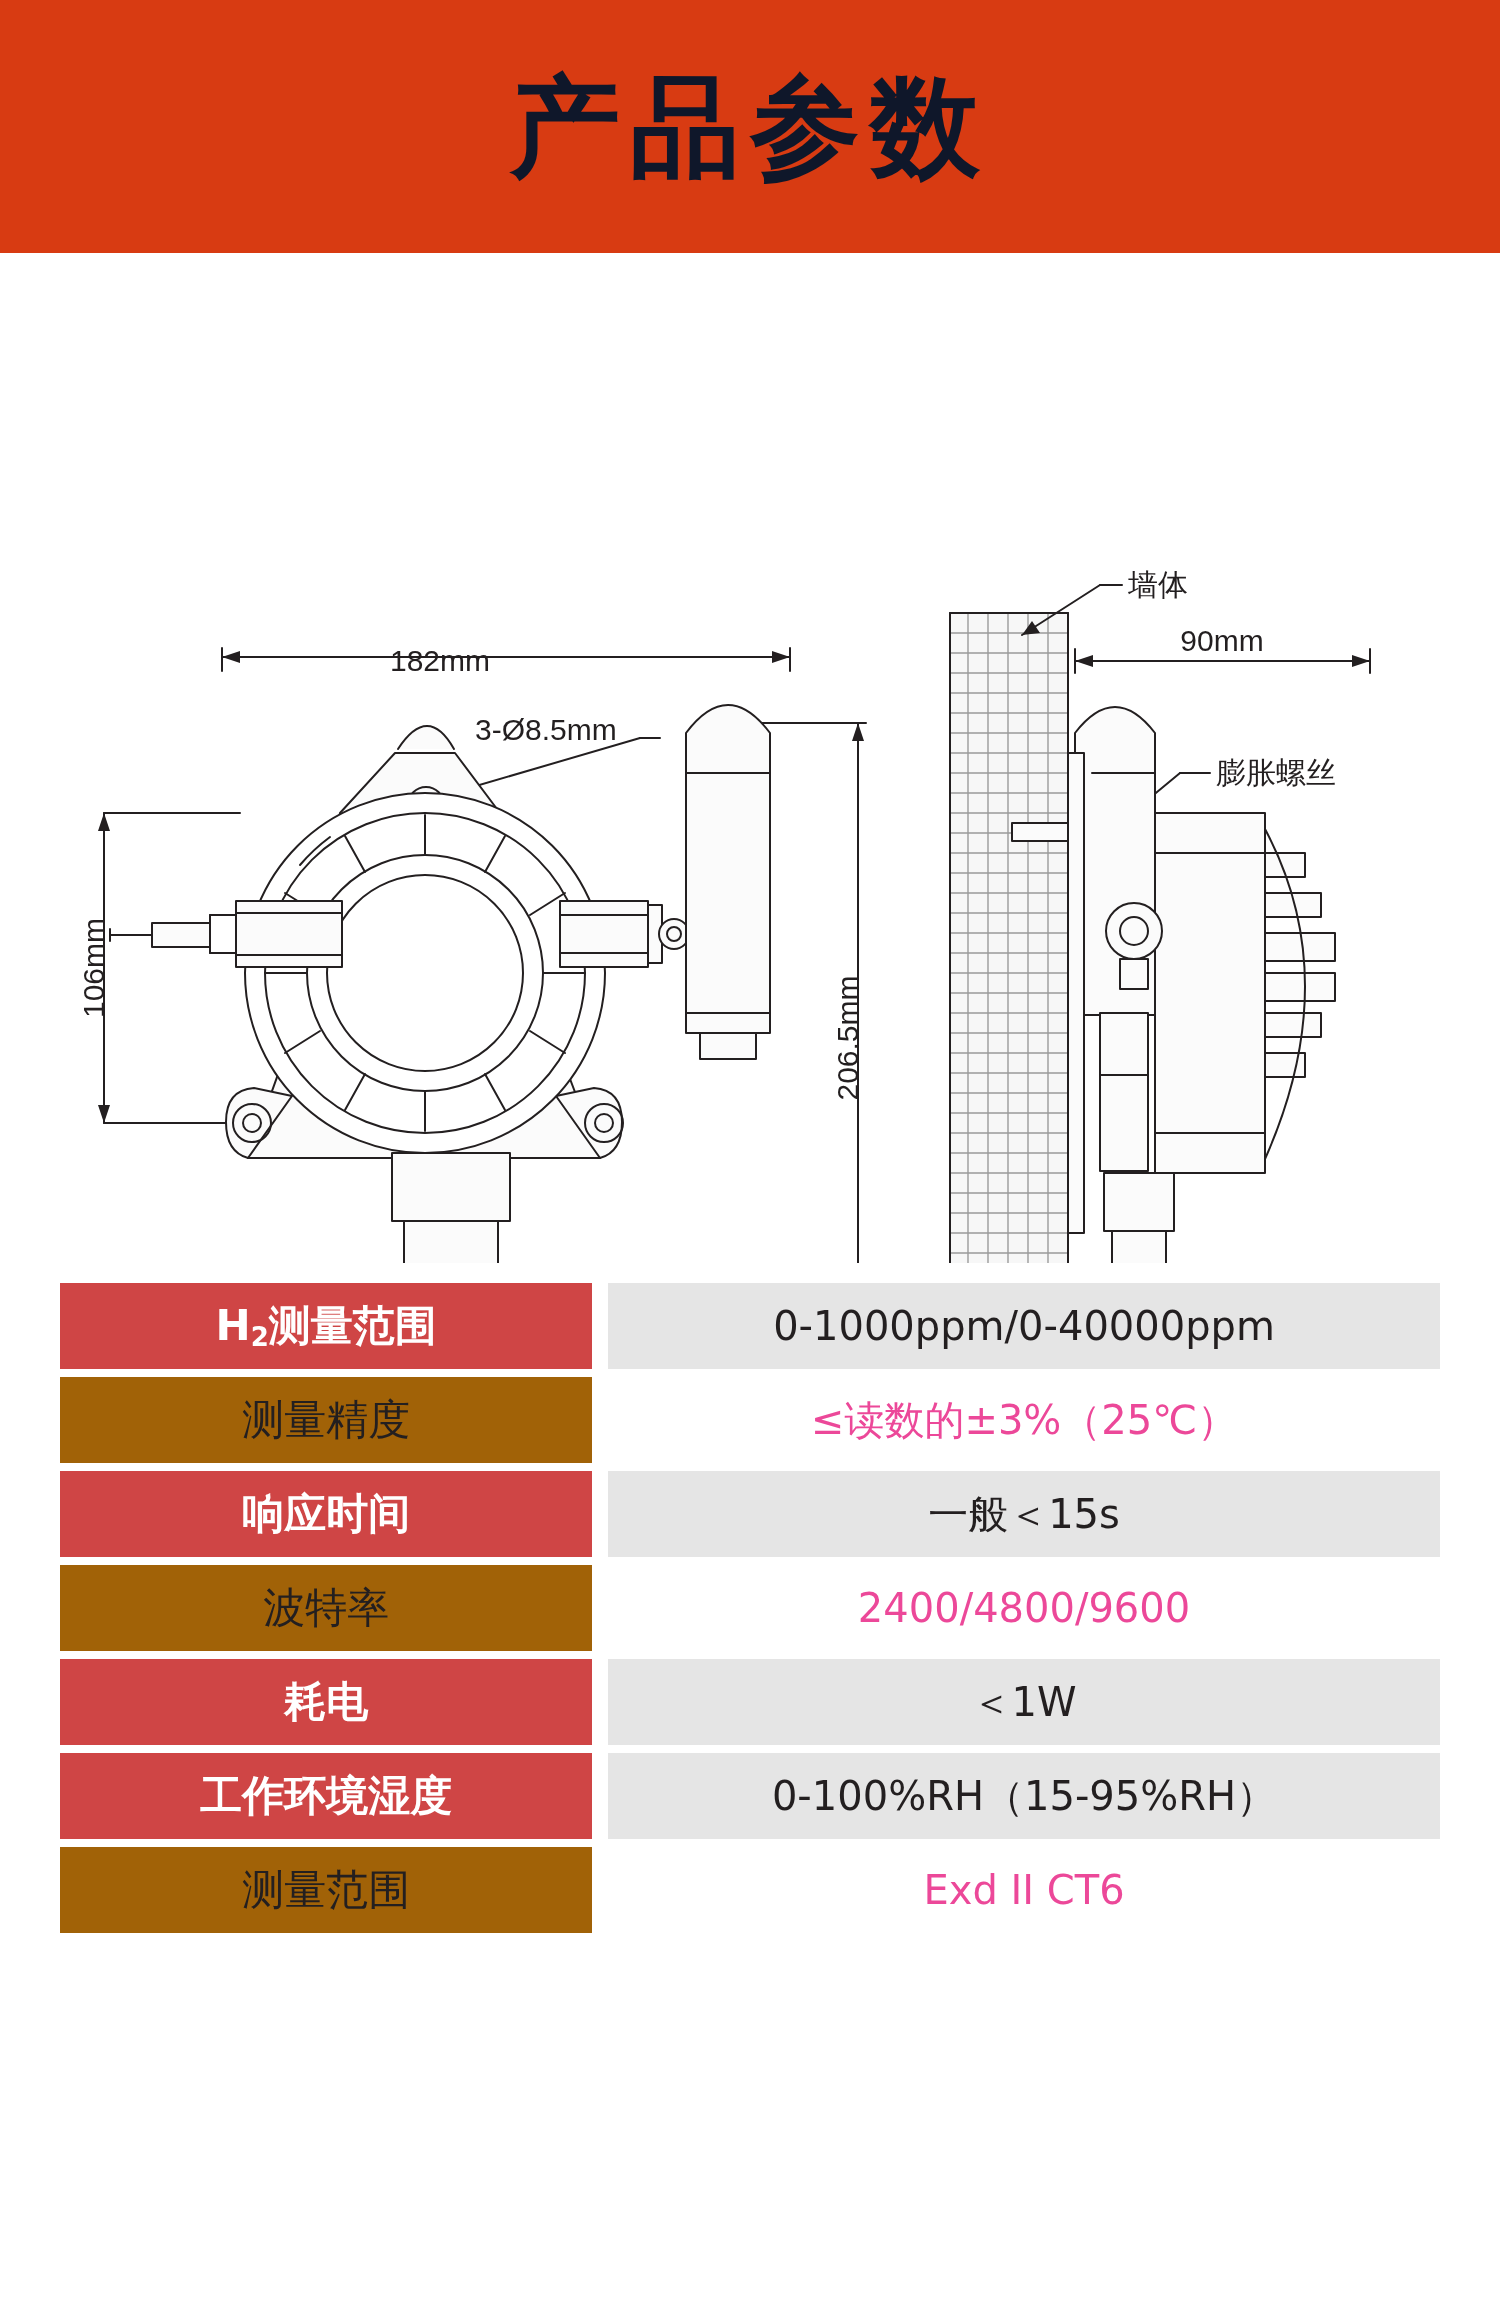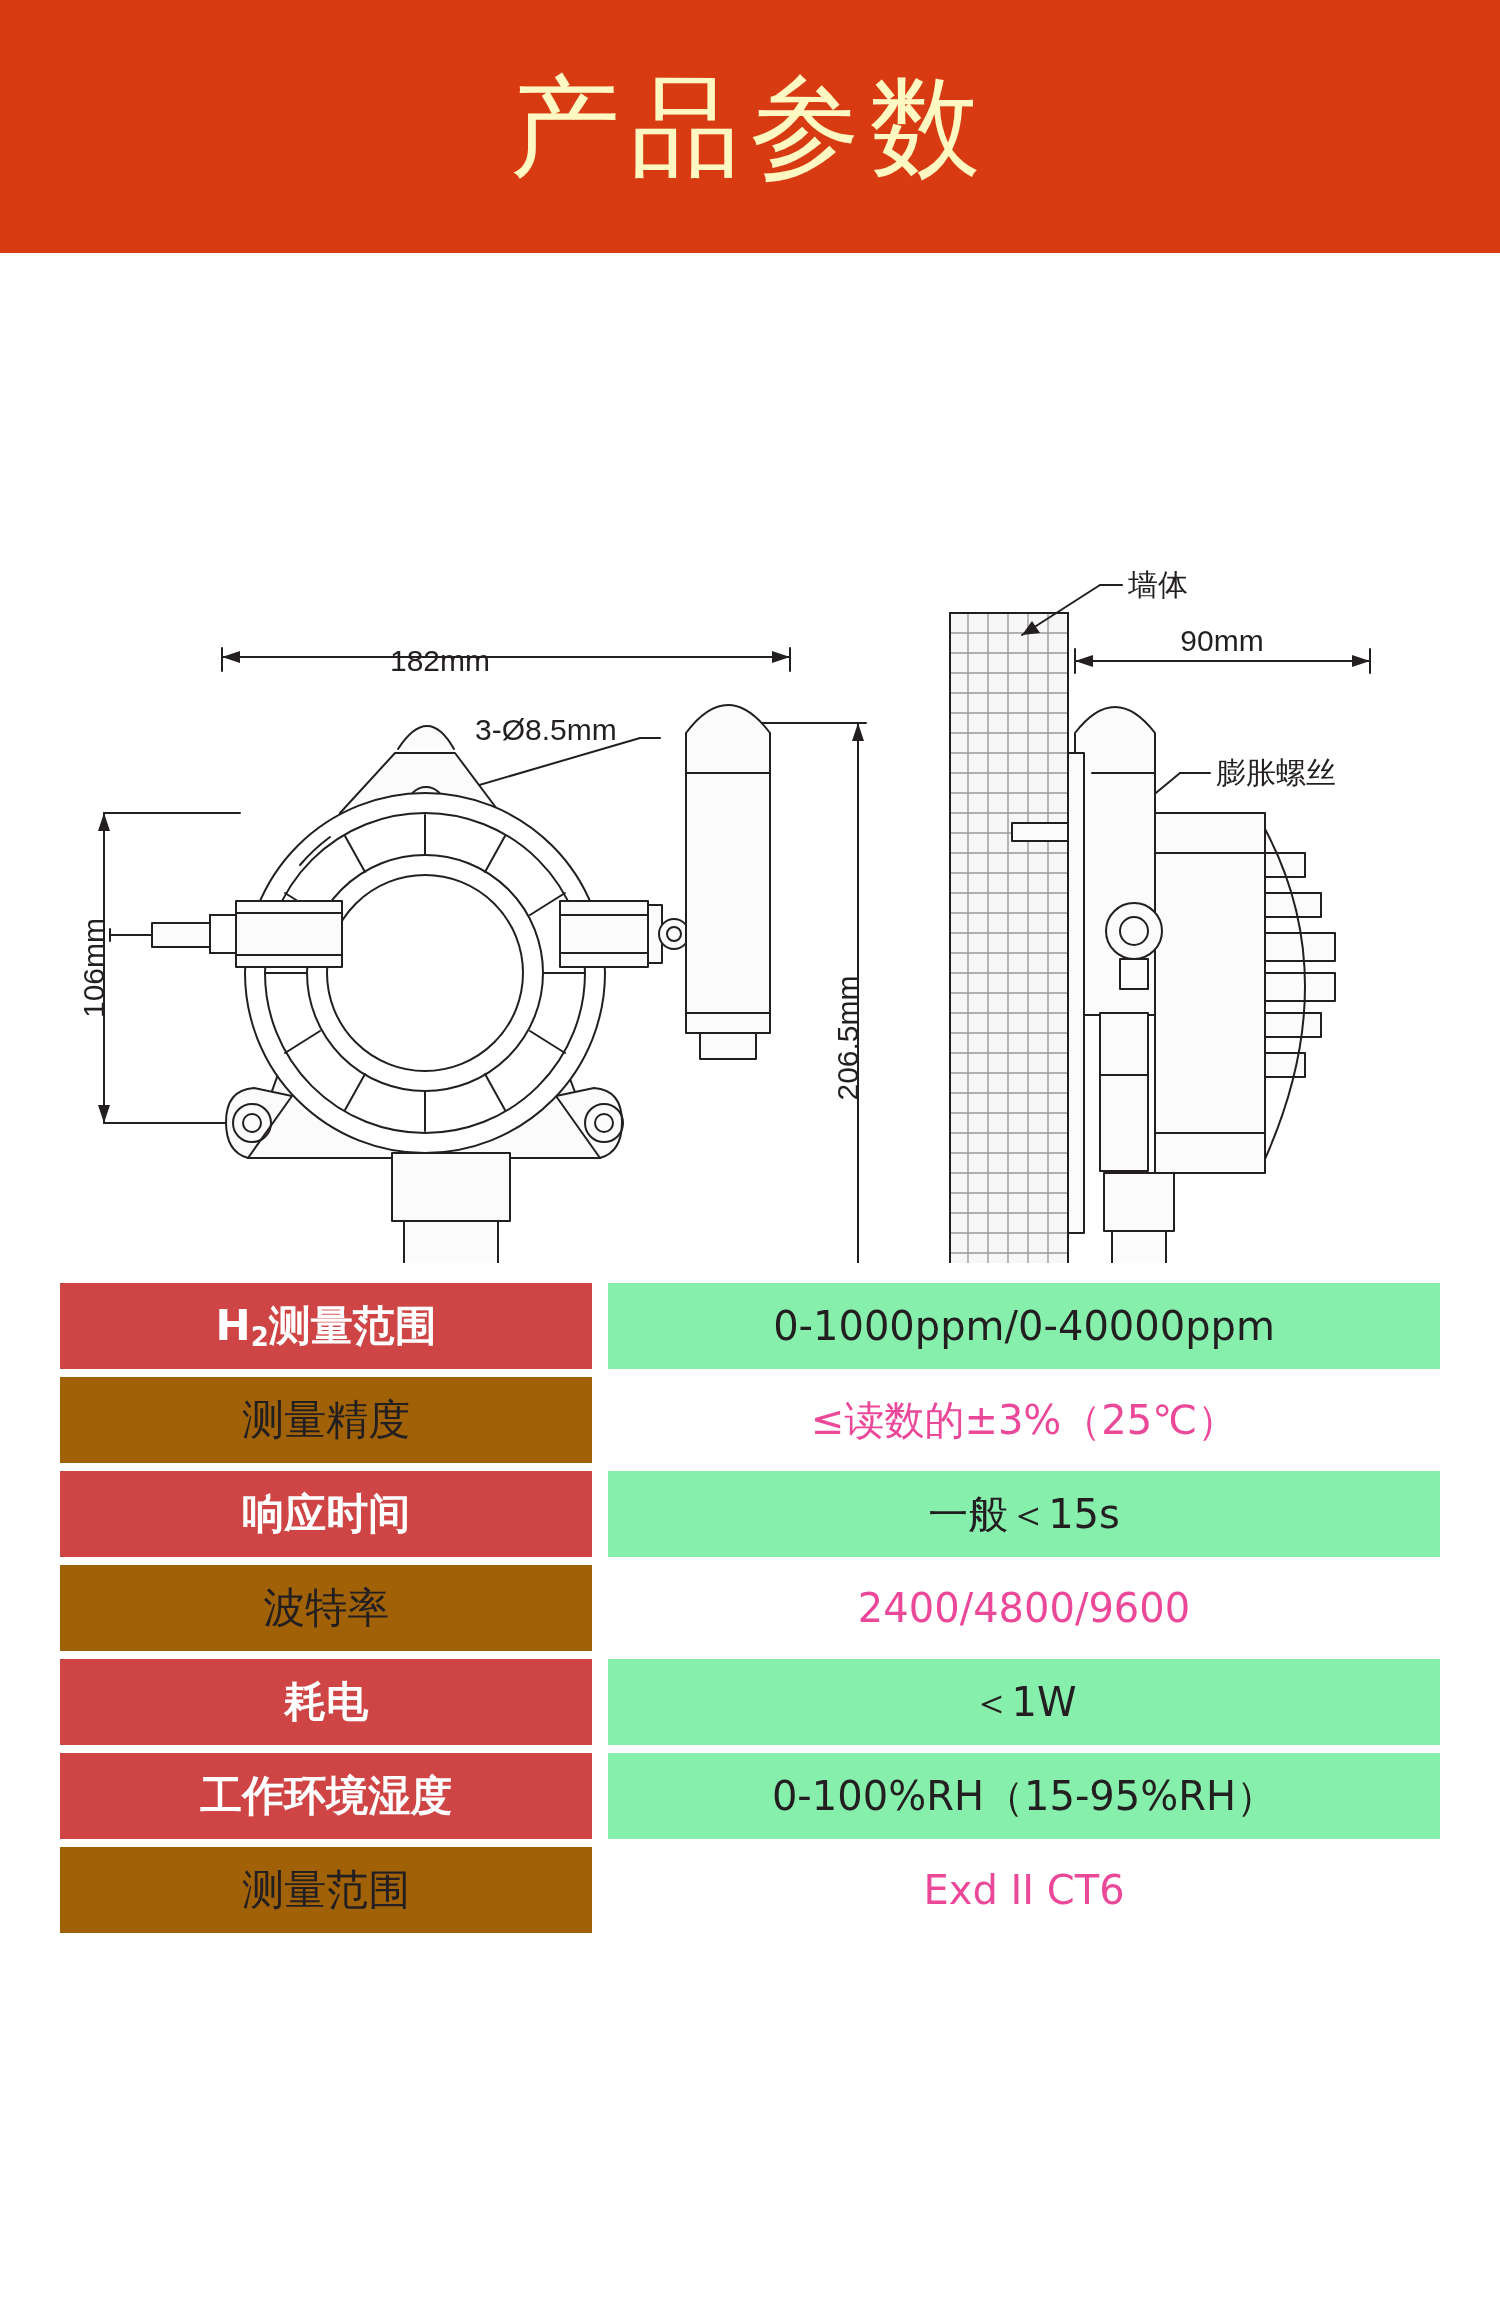--- a/index.html
+++ b/index.html
@@ -17,23 +17,23 @@
 
   
   .banner {
     height: 253px;
     background: #d83b12;
     display: flex;
     align-items: center;
     justify-content: center;
   }
   .banner-title {
-    color: #fef9c3;
+    color: #0f172a;
     font-size: 110px;
-    font-weight: normal;
+    font-weight: bold;
     letter-spacing: 10px;
     line-height: 1;
     font-family: "DejaVu Sans", "Liberation Sans", sans-serif;
   }
 
   
   .diagram-area {
     position: relative;
     width: 1500px;
     height: 1010px;
@@ -75,21 +75,21 @@
   .value-cell {
     width: 840px;
     font-size: 40px;
   }
   .row-hi .label-cell {
     background: #cf4545;
     color: #ffffff;
     font-weight: bold;
   }
   .row-hi .value-cell {
-    background: #86efac;
+    background: #e5e5e5;
     color: #231f20;
   }
   .row-lo .label-cell {
     background: #a16207;
     color: #231f20;
   }
   .row-lo .value-cell {
     background: #ffffff;
     color: #ec4899;
   }

